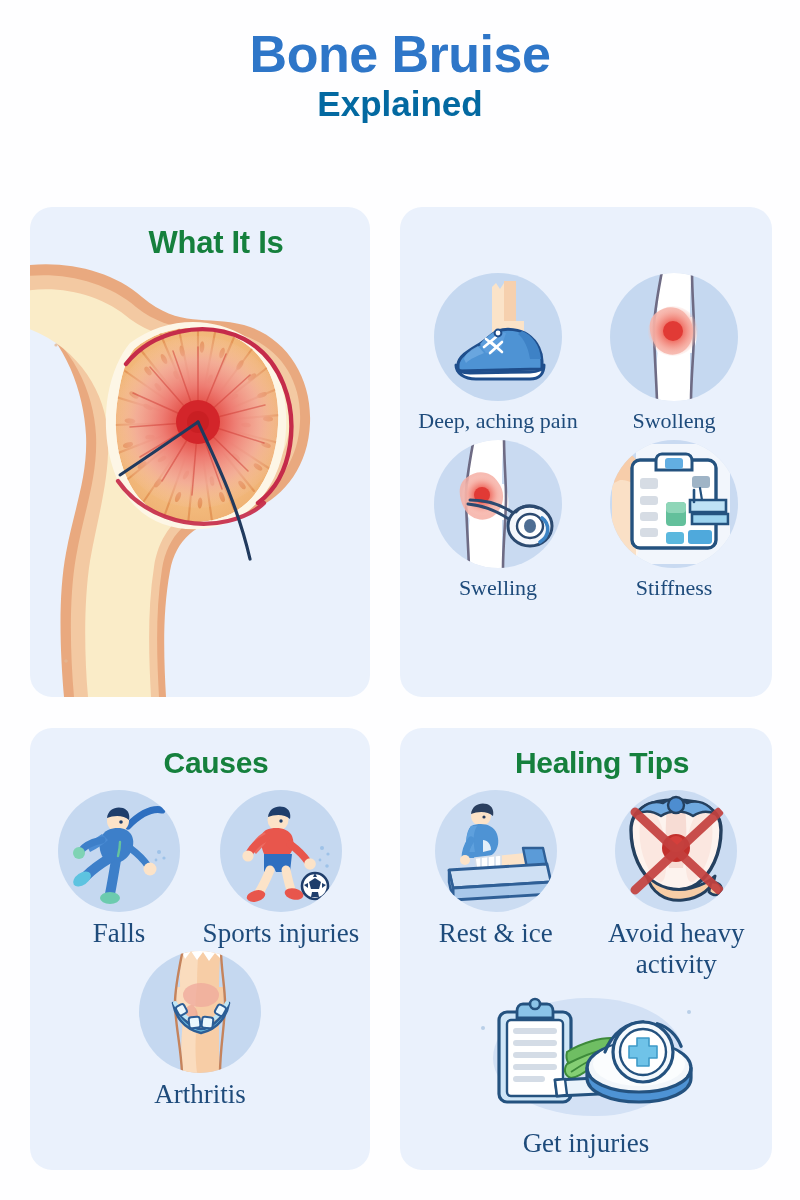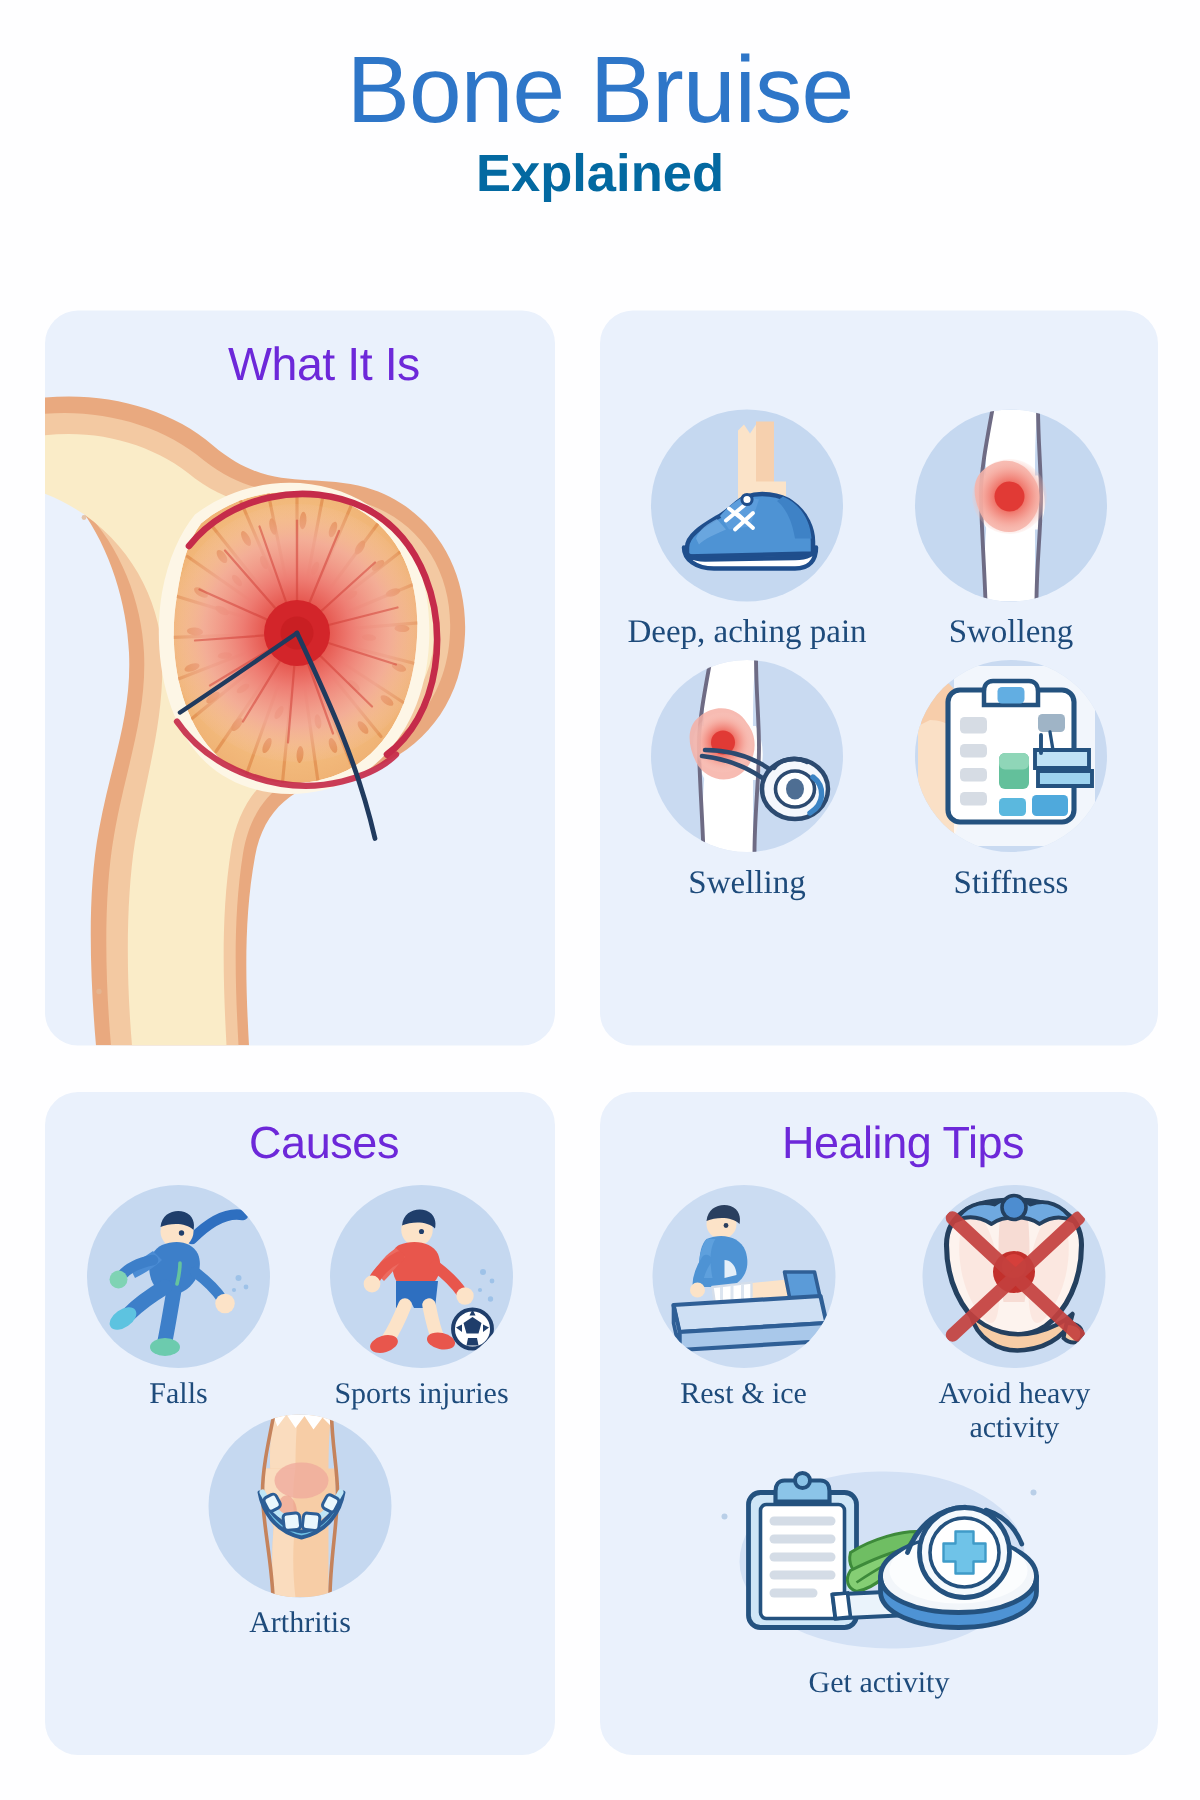--- a/index.html
+++ b/index.html
@@ -17,22 +17,22 @@
     position: relative;
   }
 
   
   .header {
     width: 800px;
     padding-top: 26px;
     text-align: center;
   }
   .title-main {
-    font-size: 63px;
-    font-weight: normal;
+    font-size: 52px;
+    font-weight: bold;
     color: #2E76C8;
     letter-spacing: -0.5px;
     line-height: 1.08;
   }
   .title-sub {
     font-size: 35px;
     font-weight: bold;
     color: #0369a1;
     line-height: 1.15;
     margin-top: 2px;
@@ -54,22 +54,22 @@
 
   .card {
     background: #EAF1FC;
     border-radius: 22px;
     position: relative;
     overflow: hidden;
   }
 
   .card-title {
     text-align: center;
-    color: #6d28d9;
-    font-weight: normal;
+    color: #15803d;
+    font-weight: bold;
     padding-top: 18px;
     letter-spacing: -0.3px;
     padding-left: 32px;
   }
   .card-title.lg { font-size: 31px; }
   .card-title.md { font-size: 30px; }
 
   
   .bone-wrap {
     position: absolute;
@@ -147,21 +147,21 @@
     max-width: 160px;
   }
 
   
   .icon-grid.causes .icon-circle,
   .icon-grid.tips .icon-circle {
     width: 122px; height: 122px;
   }
   .icon-grid.causes .icon-label,
   .icon-grid.tips .icon-label {
-    font-size: 20px;
+    font-size: 27px;
     margin-top: 6px;
     text-align: center;
   }
 
   
   .wide-icon {
     width: 230px;
     height: 128px;
     display: flex;
     align-items: center;
@@ -736,19 +736,19 @@
             <path d="M134 58 C142 36 160 26 178 28 C196 30 208 42 212 58" fill="none" stroke="#24527F" stroke-width="3.2" stroke-linecap="round" stroke-dasharray="52 14 34"></path>
 
             <circle cx="172" cy="58" r="30" fill="#F4F9FD" stroke="#24527F" stroke-width="3.2"></circle>
             <circle cx="172" cy="58" r="23" fill="#FFFFFF" stroke="#24527F" stroke-width="2.4"></circle>
             <path d="M166 44 L178 44 L178 52 L186 52 L186 64 L178 64 L178 72 L166 72 L166 64 L158 64 L158 52 L166 52 Z" fill="#6FC3E8" stroke="#3F9BC8" stroke-width="1.6" stroke-linejoin="round"></path>
 
             <circle cx="218" cy="18" r="2" fill="#B9CFE8"></circle>
             <circle cx="12" cy="34" r="2" fill="#B9CFE8"></circle>
           </svg>
         </div>
-        <div class="icon-label">Get activity</div>
+        <div class="icon-label">Get injuries</div>
       </div>
 
     </div>
   </div>
 
 </div>
 
 </body></html>

